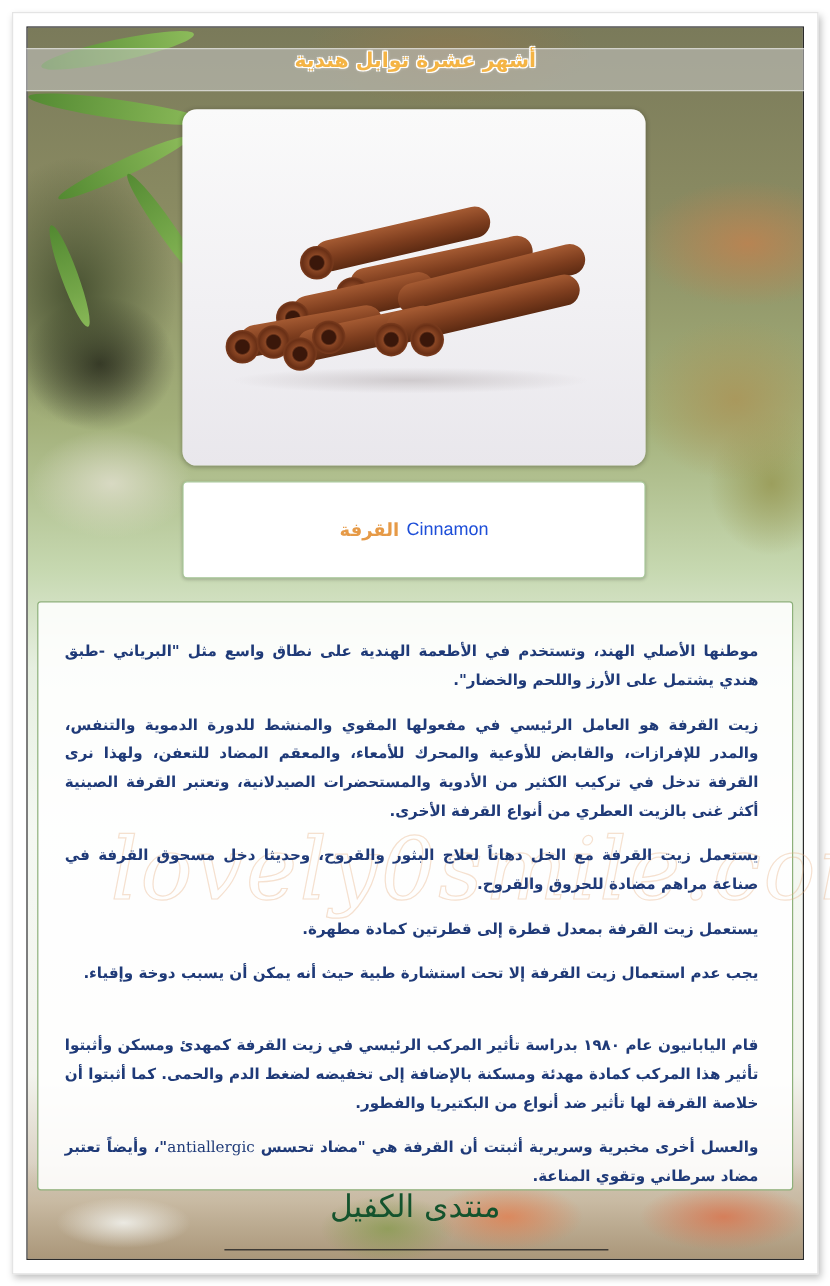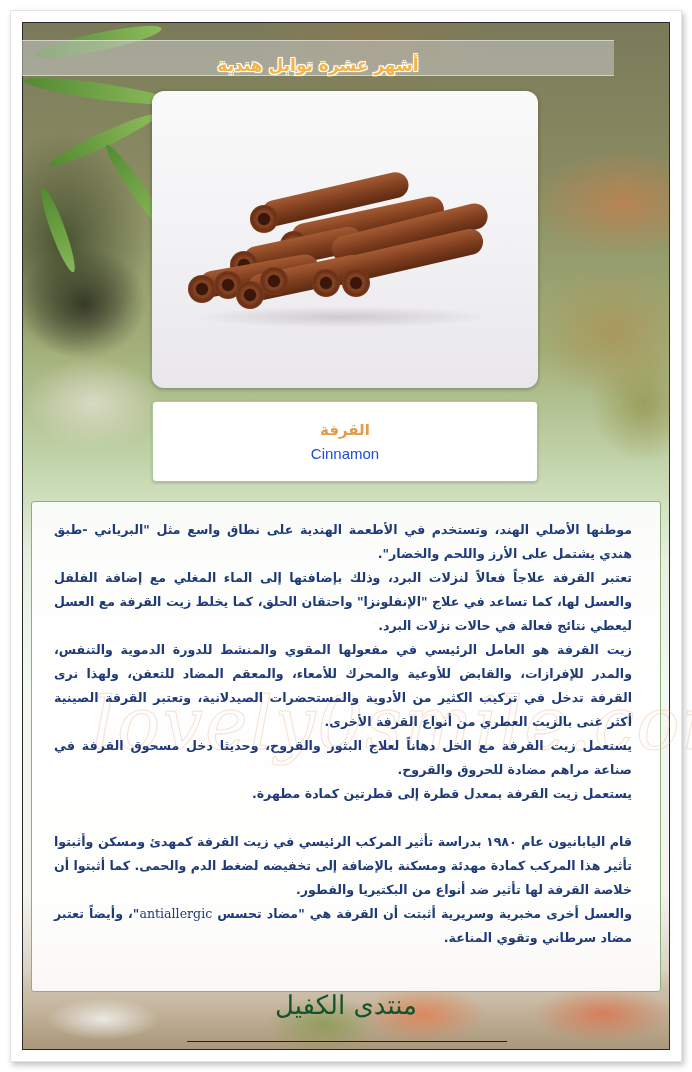--- a/index.html
+++ b/index.html
@@ -32,24 +32,24 @@
     position: absolute; left: 0; bottom: 0; width: 100%; height: 80px;
     background:
       radial-gradient(ellipse 80px 30px at 80px 50px, rgba(240,240,235,0.9), rgba(240,240,235,0) 70%),
       radial-gradient(ellipse 90px 40px at 400px 45px, rgba(230,120,70,0.7), rgba(230,120,70,0) 70%),
       radial-gradient(ellipse 100px 40px at 580px 45px, rgba(220,110,70,0.75), rgba(220,110,70,0) 70%),
       radial-gradient(ellipse 80px 40px at 300px 55px, rgba(120,150,60,0.6), rgba(120,150,60,0) 70%),
       linear-gradient(180deg, rgba(230,220,205,0) 0%, rgba(200,185,160,0.8) 40%, rgba(170,150,120,0.9) 100%);
   }
 
   .title-banner {
-    position: absolute; left: 22px; top: 40px; width: 592px; height: 36px;
+    position: absolute; left: 22px; top: 40px; width: 648px; height: 36px;
     background: rgba(200,200,200,0.55);
     border-top: 1px solid rgba(255,255,255,0.5); border-bottom: 1px solid rgba(255,255,255,0.5);
-    display: flex; align-items: flex-end; justify-content: center;
+    display: flex; align-items: flex-start; justify-content: center;
   }
   .title-text {
     font-family: "DejaVu Sans", sans-serif; font-weight: bold; font-size: 17px;
     color: #f4b445; direction: rtl;
     text-shadow: 1px 1px 0 #ffffff, -1px -1px 0 #ffffff, 1px -1px 0 #ffffff, -1px 1px 0 #ffffff, 0 0 3px #ffffff;
   }
 
   .photo-card {
     position: absolute; left: 152px; top: 91px; width: 386px; height: 297px;
     background: linear-gradient(180deg, #fafafa 0%, #f1f0f3 55%, #e9e7ec 100%);
@@ -67,42 +67,42 @@
   }
   .shadow {
     position: absolute; left: 40px; top: 215px; width: 300px; height: 22px;
     background: radial-gradient(ellipse at center, rgba(150,140,140,0.35), rgba(150,140,140,0) 70%);
   }
 
   .name-card {
     position: absolute; left: 152px; top: 401px; width: 386px; height: 81px;
     background: #ffffff; border: 1px solid #a9c89a; border-radius: 4px;
     box-shadow: 0 1px 3px rgba(0,0,0,0.2);
-    display: flex; flex-direction: column; align-items: center; justify-content: center; gap: 6px;
+    display: flex; align-items: center; justify-content: center; gap: 6px;
   }
   .name-ar { font-family: "DejaVu Sans", sans-serif; font-weight: bold; font-size: 15px; color: #e69a47; direction: rtl; }
   .name-en { font-family: Liberation Sans, sans-serif; font-size: 15px; color: #1d4ed8; }
 
   .content-panel {
     position: absolute; left: 31px; top: 501px; width: 630px; height: 491px;
     background: rgba(255,255,255,0.88); border: 1px solid #8db07a; border-radius: 3px;
     padding: 16px 28px 10px 22px;
   }
   .watermark {
     position: absolute; left: 60px; top: 180px; width: 560px; text-align: center;
     font-family: "DejaVu Serif", serif; font-style: italic; font-size: 72px; letter-spacing: 2px;
     color: rgba(255,255,255,0); -webkit-text-stroke: 1px rgba(230,170,120,0.35);
     pointer-events: none;
   }
   .para {
     direction: rtl; text-align: justify; text-align-last: right;
     font-family: "DejaVu Sans", sans-serif; font-weight: bold; font-size: 12.6px; line-height: 24px;
-    color: #1f3a78; position: relative;
+    color: #1f3a78; position: relative; margin-top: 13px;
   }
-  .para.gap { margin-top: 24px; }
+  .para.gap { margin-top: 36px; }
   .latin { font-family: "DejaVu Serif", serif; font-weight: normal; }
 
   .forum-logo {
     position: absolute; left: 0; width: 692px; top: 990px; text-align: center;
     font-family: "DejaVu Serif", serif; font-size: 26px; color: #14532d; direction: rtl;
   }
   .footer-line {
     position: absolute; left: 187px; top: 1041px; width: 320px; height: 1px; background: #222;
   }
 </style>
@@ -147,22 +147,22 @@
 </div>
 
 <div class="name-card">
   <div class="name-ar">القرفة</div>
   <div class="name-en">Cinnamon</div>
 </div>
 
 <div class="content-panel">
   <div class="watermark">lovely0smile.com</div>
   <p class="para">موطنها الأصلي الهند، وتستخدم في الأطعمة الهندية على نطاق واسع مثل "البرياني -طبق هندي يشتمل على الأرز واللحم والخضار".</p>
-  <p class="para">تعتبر القرفة علاجاً فعالاً لنزلات البرد، وذلك بإضافتها إلى الماء المغلي مع إضافة الفلفل والعسل لها، كما تساعد في علاج "الإنفلونزا" واحتقان الحلق، كما يخلط زيت القرفة مع العسل ليعطي نتائج فعالة في حالات نزلات البرد.</p>
   <p class="para">زيت القرفة هو العامل الرئيسي في مفعولها المقوي والمنشط للدورة الدموية والتنفس، والمدر للإفرازات، والقابض للأوعية والمحرك للأمعاء، والمعقم المضاد للتعفن، ولهذا نرى القرفة تدخل في تركيب الكثير من الأدوية والمستحضرات الصيدلانية، وتعتبر القرفة الصينية أكثر غنى بالزيت العطري من أنواع القرفة الأخرى.</p>
   <p class="para">يستعمل زيت القرفة مع الخل دهاناً لعلاج البثور والقروح، وحديثا دخل مسحوق القرفة في صناعة مراهم مضادة للحروق والقروح.</p>
   <p class="para">يستعمل زيت القرفة بمعدل قطرة إلى قطرتين كمادة مطهرة.</p>
+  <p class="para">يجب عدم استعمال زيت القرفة إلا تحت استشارة طبية حيث أنه يمكن أن يسبب دوخة وإقياء.</p>
   <p class="para gap">قام اليابانيون عام ١٩٨٠ بدراسة تأثير المركب الرئيسي في زيت القرفة كمهدئ ومسكن وأثبتوا تأثير هذا المركب كمادة مهدئة ومسكنة بالإضافة إلى تخفيضه لضغط الدم والحمى. كما أثبتوا أن خلاصة القرفة لها تأثير ضد أنواع من البكتيريا والفطور.</p>
   <p class="para"><span>والعسل أخرى مخبرية وسريرية أثبتت أن القرفة هي "مضاد تحسس</span> <span class="latin">antiallergic</span><span>"، وأيضاً تعتبر مضاد سرطاني وتقوي المناعة.</span></p>
 </div>
 
 <div class="forum-logo">منتدى الكفيل</div>
 <div class="footer-line"></div>
 
 </body></html>

